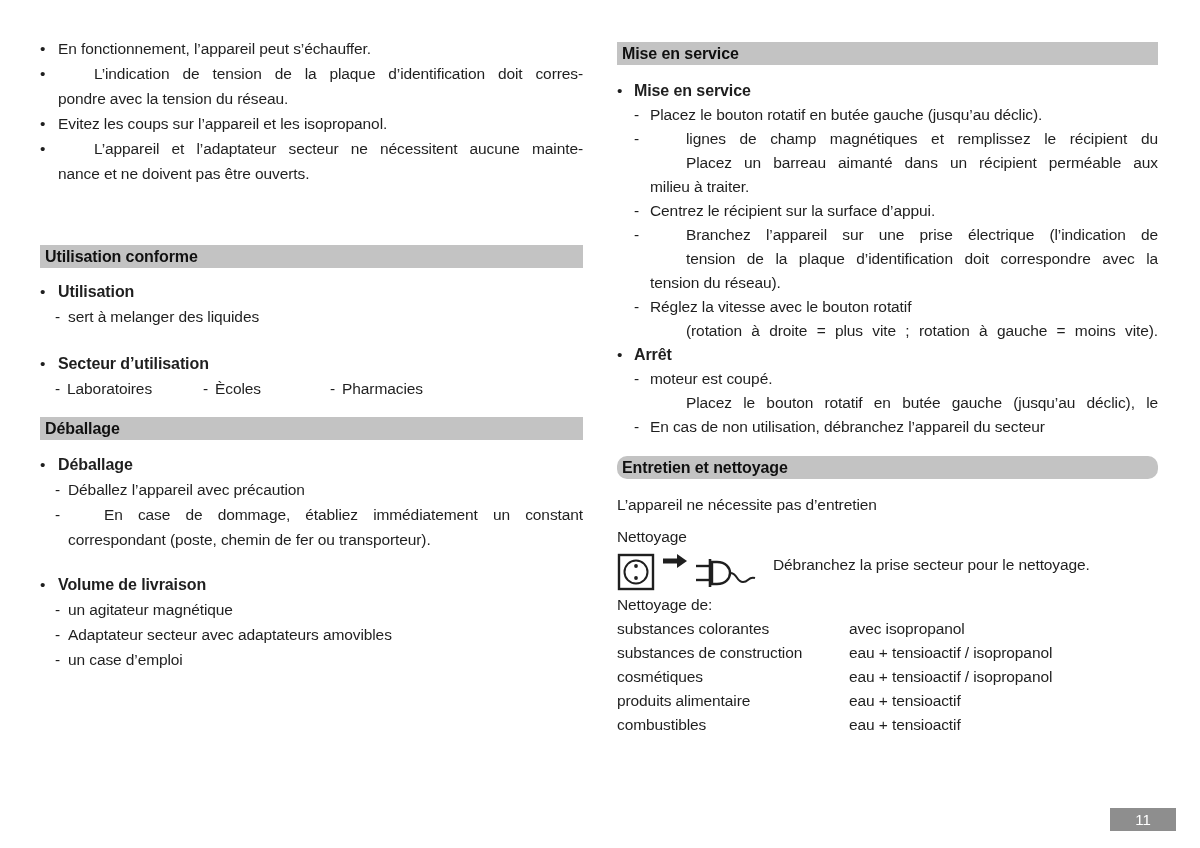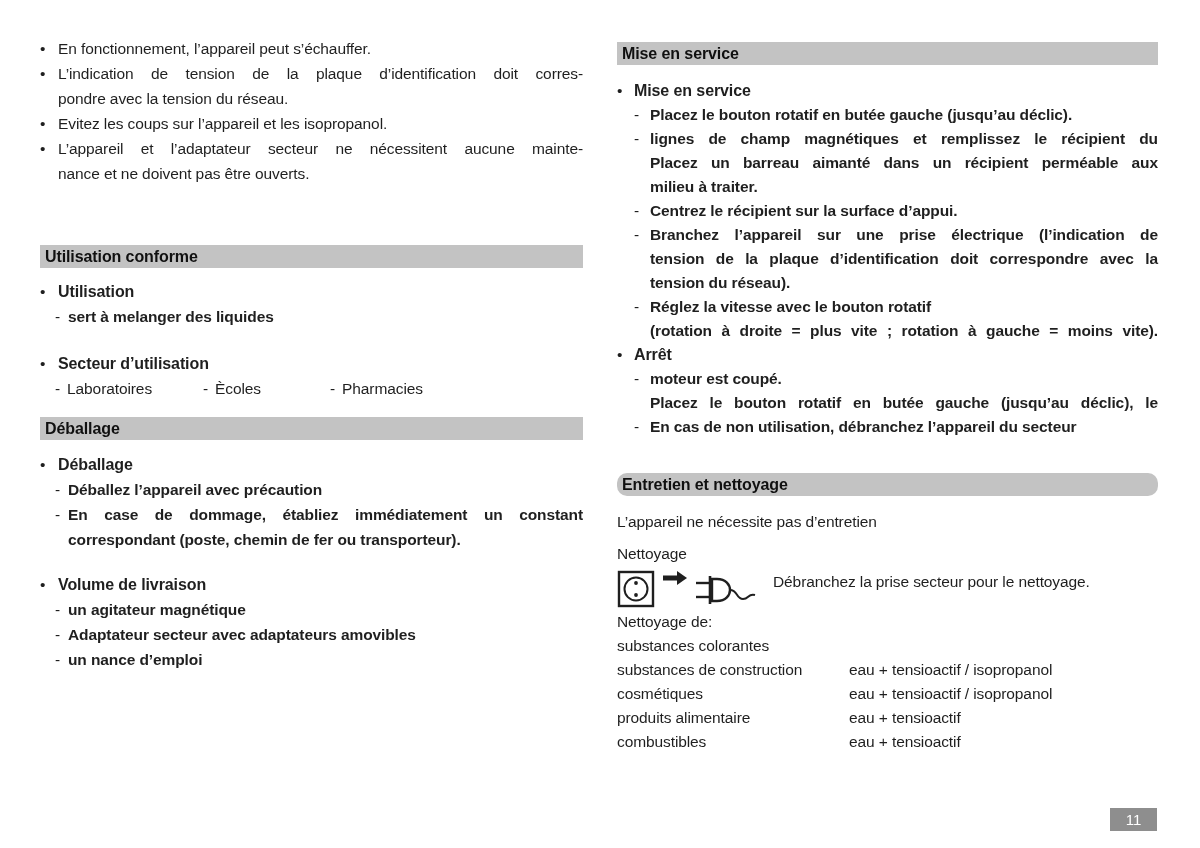--- a/index.html
+++ b/index.html
@@ -11,41 +11,41 @@
     position:relative;
     overflow:hidden;
   }
   .col { position:absolute; top:0; }
   #col-left  { left:40px;  width:543px; }
   #col-right { left:617px; width:541px; }
 
   .ln { font-size:15.5px; letter-spacing:-0.1px; }
   #col-left  .ln { line-height:25px; }
   #col-right .ln { line-height:24px; }
-  .jl { text-align:justify; text-align-last:justify; }
+  .jl { text-align:justify; text-align-last:justify;margin-left:36px; }
 
   .bar {
     background:var(--bar-bg, #c3c3c3);
     height:23px; line-height:23px;
     font-weight:bold; font-size:16px;
     padding-left:5px; color:#101010;
     letter-spacing:-0.1px;
   }
 
   
   .bi { display:flex; }
   .bi > .mk { width:18px; flex:0 0 18px; }
   #col-right .bi > .mk { width:17px; flex:0 0 17px; }
   .bi > .ct { flex:1; min-width:0; }
   .bt { font-weight:bold; font-size:16px; }
 
   
   .di { display:flex; }
   .di > .mk { width:13px; flex:0 0 13px; }
-  .di > .ct { flex:1; min-width:0;font-weight:bold; }
+  .di > .ct { flex:1; min-width:0; }
   #col-left  .dlist { margin-left:15px; }
   #col-right .dlist { margin-left:17px; }
   #col-right .di > .mk { width:16px; flex:0 0 16px; }
 
   .secteur-row { padding-left:15px; }
   .sec-item { display:inline-block; }
   .sec-item .dash { margin-right:7px; }
   .sec-w1 { width:148px; }
   .sec-w2 { width:127px; }
 
@@ -54,29 +54,29 @@
   .icon-row { display:flex; align-items:flex-start; height:40px; }
   .icon-row svg { display:block; }
   .icon-gap1 { margin-left:8px; }
   .icon-gap2 { margin-left:8px; }
   .unplug-note { margin-left:14px; }
 
   .ct-row { display:grid; grid-template-columns:232px 1fr; }
 
   #page-number-box {
     position:absolute; left:1110px; top:808px;
-    width:47px; height:23px;
+    width:66px; height:23px;
     background:var(--pn-bg, #8e8e8e);
     color:#ffffff; text-align:center;
     line-height:23px; font-size:15px;
   }
 
   .mt59 { margin-top:59px; } .mt42 { margin-top:42px; }
   .mt36 { margin-top:36px; } .mt22 { margin-top:22px; }
-  .mt20 { margin-top:20px; } .mt17 { margin-top:34px;border-radius:10px; }
+  .mt20 { margin-top:20px; } .mt17 { margin-top:17px;border-radius:10px; }
   .mt16 { margin-top:16px; }
   .mt14 { margin-top:14px; } .mt12 { margin-top:12px; }
   .mt11 { margin-top:11px; } .mt8  { margin-top:8px; }
   .mt5  { margin-top:5px; }  .mt4  { margin-top:4px; }
 </style>
 </head>
 <body>
 
 <div class="col" id="col-left">
 
@@ -175,21 +175,21 @@
     </div>
     <div class="di">
       <span class="mk ln">-</span>
       <div class="ct">
           <div class="ln">Adaptateur secteur avec adaptateurs amovibles</div>
         </div>
     </div>
     <div class="di">
       <span class="mk ln">-</span>
       <div class="ct">
-          <div class="ln">un nance d’emploi</div>
+          <div class="ln">un case d’emploi</div>
         </div>
     </div>
   </div>
 
 </div>
 
 <div class="col" id="col-right">
 
   <div class="bar mt42">Mise en service</div>
 
@@ -294,20 +294,21 @@
     </span>
     <span class="ln unplug-note">Débranchez la prise secteur pour le nettoyage.</span>
   </div>
 
 
   <div class="ln">Nettoyage de:</div>
 
   <div>
     <div class="ct-row">
       <div class="ln">substances colorantes</div>
+      <div class="ln">avec isopropanol</div>
     </div>
     <div class="ct-row">
       <div class="ln">substances de construction</div>
       <div class="ln">eau + tensioactif / isopropanol</div>
     </div>
     <div class="ct-row">
       <div class="ln">cosmétiques</div>
       <div class="ln">eau + tensioactif / isopropanol</div>
     </div>
     <div class="ct-row">

